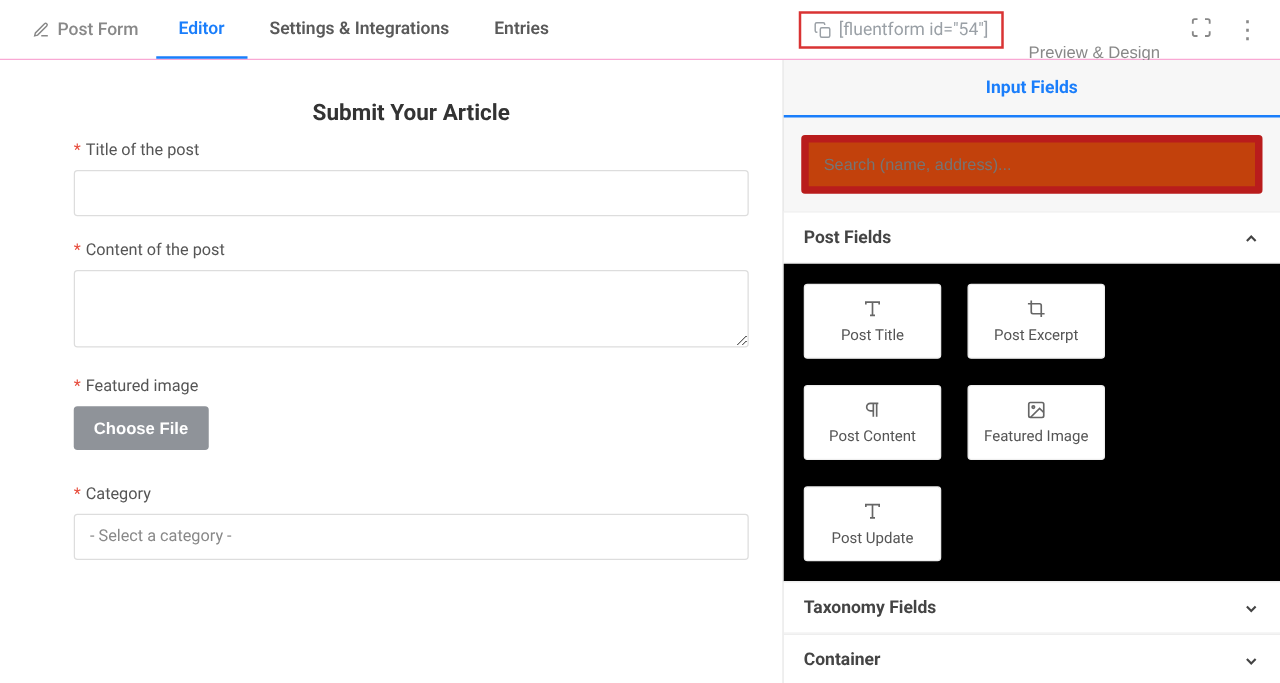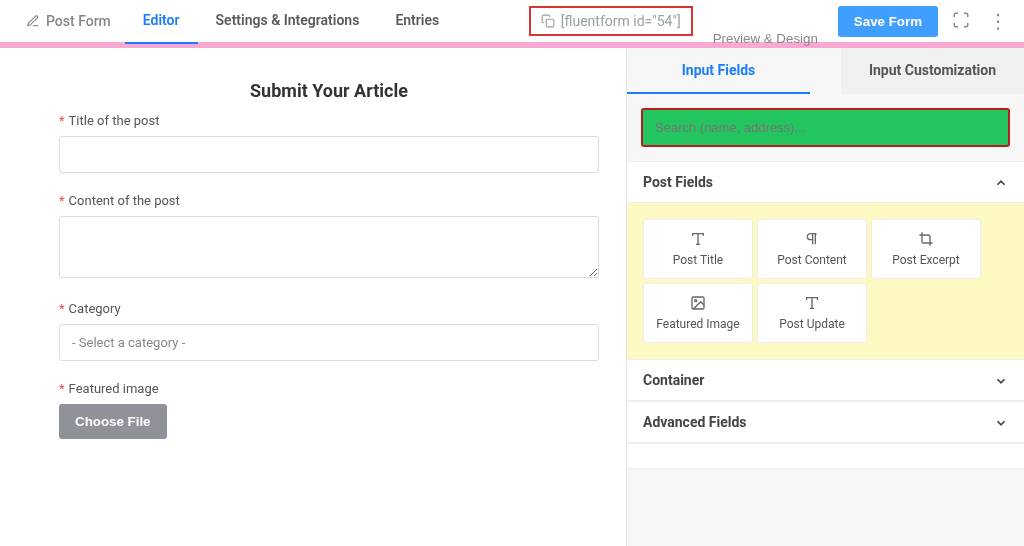--- a/index.html
+++ b/index.html
@@ -1,17 +1,17 @@
 <!DOCTYPE html>
 <html><head>
   <meta charset="utf-8">
   <style>
     * { box-sizing: border-box; margin: 0; padding: 0; }
     body { font-family: -apple-system, BlinkMacSystemFont, "Segoe UI", Roboto, sans-serif; color: #333; font-size: 14px; }
-    .top-bar { display: flex; align-items: center; height: 48px; border-bottom: 6px solid #f9a8d4; padding: 0 12px; }
+    .top-bar { display: flex; align-items: center; height: 48px; border-bottom: 1px solid #f9a8d4; padding: 0 12px; }
     .top-left { display: flex; align-items: center; gap: 0; }
     .brand { display: flex; align-items: center; gap: 6px; color: #888; font-weight: 500; padding: 0 14px; }
     .brand svg { width: 14px; height: 14px; }
     .tab-nav { display: flex; }
     .tab-item { padding: 14px 18px; font-weight: 600; color: #595959; cursor: pointer; border-bottom: 2px solid transparent; }
     .tab-item.active { color: #1a7efb; border-bottom-color: #1a7efb; }
     .top-right { margin-left: auto; display: flex; align-items: center; gap: 10px; }
     .shortcode-box { border: 2px solid #d93333; display: flex; align-items: center; padding: 5px 10px; gap: 6px; color: #9aa0a6; font-size: 14px; }
     .preview-btn { background: none; border: none; color: #888; font-weight: 500; padding: 8px 10px; cursor: pointer; margin-top: 35px; }
     .save-btn { background: #409eff; color: #fff; border: none; font-weight: 600; padding: 8px 16px; border-radius: 3px; cursor: pointer; }
@@ -28,24 +28,24 @@
     .req { color: #e74c3c; margin-right: 4px; }
     .field-input { width: 100%; border: 1px solid #ddd; border-radius: 3px; padding: 10px; font-size: 13px; }
     .field-textarea { width: 100%; border: 1px solid #ddd; border-radius: 3px; padding: 10px; font-size: 13px; height: 62px; resize: both; }
     .choose-btn { background: #8f9399; color: #fff; border: none; border-radius: 3px; padding: 10px 16px; font-weight: 600; cursor: pointer; margin-bottom: 8px; }
     .select-input { width: 100%; border: 1px solid #ddd; border-radius: 3px; padding: 10px 12px; font-size: 13px; color: #888; }
     .sidebar { width: 398px; background: #f7f7f7; border-left: 1px solid #e5e5e5; display: flex; flex-direction: column; }
     .side-tabs { display: flex; gap: 31px; }
     .side-tab { flex: 1; text-align: center; padding: 14px; font-weight: 700; color: #555; cursor: pointer; border-bottom: 2px solid transparent; background: #f0f0f0; }
     .side-tab.active { color: #1a7efb; border-bottom-color: #1a7efb; background: #f7f7f7; }
     .search-wrap { padding: 14px; }
-    .search-input { width: 100%; border: 2px solid #b91c1c; border-radius: 3px; padding: 10px 12px; font-size: 13px; background: #22c55e; }
+    .search-input { width: 100%; border: 6px solid #b91c1c; border-radius: 3px; padding: 10px 12px; font-size: 13px; background: #c2410c; }
     .section-head { display: flex; align-items: flex-end; justify-content: space-between; padding: 12px 16px; font-weight: 700; color: #444; cursor: pointer; background: #fff; border-top: 1px solid #eee; border-bottom: 1px solid #eee; }
     .section-head.collapsed { background: #fff; border-bottom: 1px solid #eee; }
-    .section-body { padding: 16px; display: flex; flex-wrap: wrap; gap: 4px; background: #fef9c3; }
+    .section-body { padding: 16px; display: flex; flex-wrap: wrap; gap: 21px; background: #000000; }
     .block { width: 110px; height: 60px; background: #fff; border: 1px solid #eee; border-radius: 3px; display: flex; flex-direction: column; align-items: center; justify-content: center; gap: 6px; cursor: pointer; font-size: 12px; color: #555; }
     .block svg { width: 16px; height: 16px; color: #666; }
     .chev-icon { width: 14px; height: 14px; }
   </style>
 </head>
 <body>
 
 <div class="top-bar">
   <div class="top-left">
     <div class="brand">
@@ -63,21 +63,20 @@
   </div>
   <div class="top-right">
     <div class="shortcode-box">
       <svg width="14" height="14" viewBox="0 0 24 24" fill="none" stroke="currentColor" stroke-width="2">
           <rect x="9" y="9" width="13" height="13" rx="2"></rect>
           <path d="M5 15H4a2 2 0 01-2-2V4a2 2 0 012-2h9a2 2 0 012 2v1"></path>
         </svg>
       <span>[fluentform id="54"]</span>
     </div>
     <button class="preview-btn"><span>Preview &amp; Design</span></button>
-    <button class="save-btn"><span>Save Form</span></button>
     <button class="icon-btn">
       <svg viewBox="0 0 24 24" fill="none" stroke="currentColor" stroke-width="2">
           <path d="M8 3H5a2 2 0 00-2 2v3m18 0V5a2 2 0 00-2-2h-3m0 18h3a2 2 0 002-2v-3M3 16v3a2 2 0 002 2h3"></path>
         </svg>
     </button>
     <button class="icon-btn dots">
       <span>⋮</span>
     </button>
   </div>
 </div>
@@ -91,81 +90,86 @@
         <label class="field-label"><span class="req">*</span><span>Title of the post</span></label>
         <input class="field-input" type="text" style="">
       </div>
 
       <div class="field">
         <label class="field-label"><span class="req">*</span><span>Content of the post</span></label>
         <textarea class="field-textarea" style=""></textarea>
       </div>
 
       <div class="field">
-        <label class="field-label"><span class="req">*</span><span>Category</span></label>
-        <div class="select-input"><span>- Select a category -</span></div>
+        <label class="field-label"><span class="req">*</span><span>Featured image</span></label>
+        <button class="choose-btn"><span>Choose File</span></button>
       </div>
 
       <div class="field">
-        <label class="field-label"><span class="req">*</span><span>Featured image</span></label>
-        <button class="choose-btn"><span>Choose File</span></button>
+        <label class="field-label"><span class="req">*</span><span>Category</span></label>
+        <div class="select-input"><span>- Select a category -</span></div>
       </div>
     </div>
   </div>
 
   <div class="sidebar">
     <div class="side-tabs">
       <div class="side-tab active"><span>Input Fields</span></div>
-      <div class="side-tab"><span>Input Customization</span></div>
     </div>
     <div class="search-wrap">
       <input class="search-input" type="text" placeholder="Search (name, address)..." style="">
     </div>
 
     <div class="section-head">
       <span>Post Fields</span>
       <svg class="chev-icon" viewBox="0 0 24 24" fill="none" stroke="currentColor" stroke-width="3">
           <path d="M18 15l-6-6-6 6"></path>
         </svg>
     </div>
     <div class="section-body">
       <div class="block">
         <svg viewBox="0 0 24 24" fill="none" stroke="currentColor" stroke-width="2">
             <path d="M4 7V4h16v3M9 20h6M12 4v16"></path>
           </svg>
         <span>Post Title</span>
       </div>
       <div class="block">
         <svg viewBox="0 0 24 24" fill="none" stroke="currentColor" stroke-width="2">
+            <path d="M6 2v14a2 2 0 002 2h14M18 22V8a2 2 0 00-2-2H2"></path>
+          </svg>
+        <span>Post Excerpt</span>
+      </div>
+      <div class="block">
+        <svg viewBox="0 0 24 24" fill="none" stroke="currentColor" stroke-width="2">
             <path d="M13 4v16M17 4v16M19 4H9.5a4.5 4.5 0 000 9H13"></path>
           </svg>
         <span>Post Content</span>
-      </div>
-      <div class="block">
-        <svg viewBox="0 0 24 24" fill="none" stroke="currentColor" stroke-width="2">
-            <path d="M6 2v14a2 2 0 002 2h14M18 22V8a2 2 0 00-2-2H2"></path>
-          </svg>
-        <span>Post Excerpt</span>
       </div>
       <div class="block">
         <svg viewBox="0 0 24 24" fill="none" stroke="currentColor" stroke-width="2">
             <rect x="3" y="3" width="18" height="18" rx="2"></rect>
             <circle cx="8.5" cy="8.5" r="1.5"></circle>
             <path d="M21 15l-5-5L5 21"></path>
           </svg>
         <span>Featured Image</span>
       </div>
       <div class="block">
         <svg viewBox="0 0 24 24" fill="none" stroke="currentColor" stroke-width="2">
             <path d="M4 7V4h16v3M9 20h6M12 4v16"></path>
           </svg>
         <span>Post Update</span>
       </div>
     </div>
 
+    <div class="section-head collapsed">
+      <span>Taxonomy Fields</span>
+      <svg class="chev-icon" viewBox="0 0 24 24" fill="none" stroke="currentColor" stroke-width="3">
+          <path d="M6 9l6 6 6-6"></path>
+        </svg>
+    </div>
     <div class="section-head collapsed">
       <span>Container</span>
       <svg class="chev-icon" viewBox="0 0 24 24" fill="none" stroke="currentColor" stroke-width="3">
           <path d="M6 9l6 6 6-6"></path>
         </svg>
     </div>
     <div class="section-head collapsed">
       <span>Advanced Fields</span>
       <svg class="chev-icon" viewBox="0 0 24 24" fill="none" stroke="currentColor" stroke-width="3">
           <path d="M6 9l6 6 6-6"></path>

